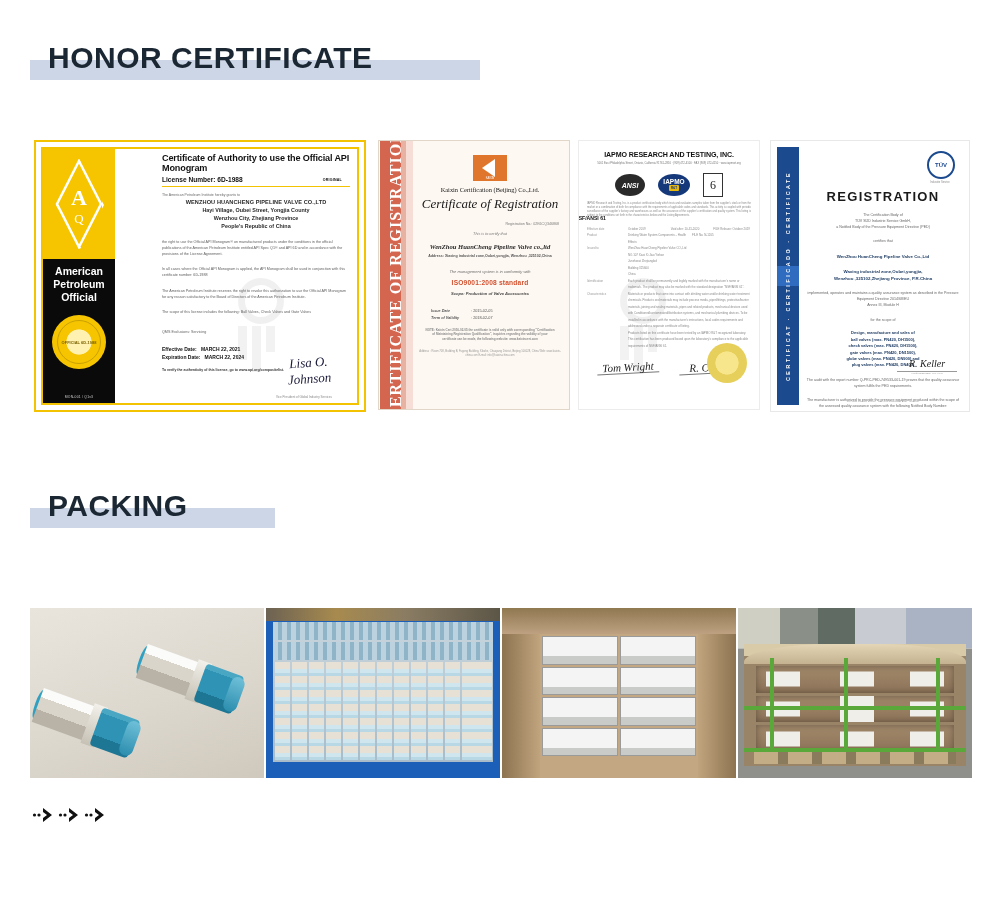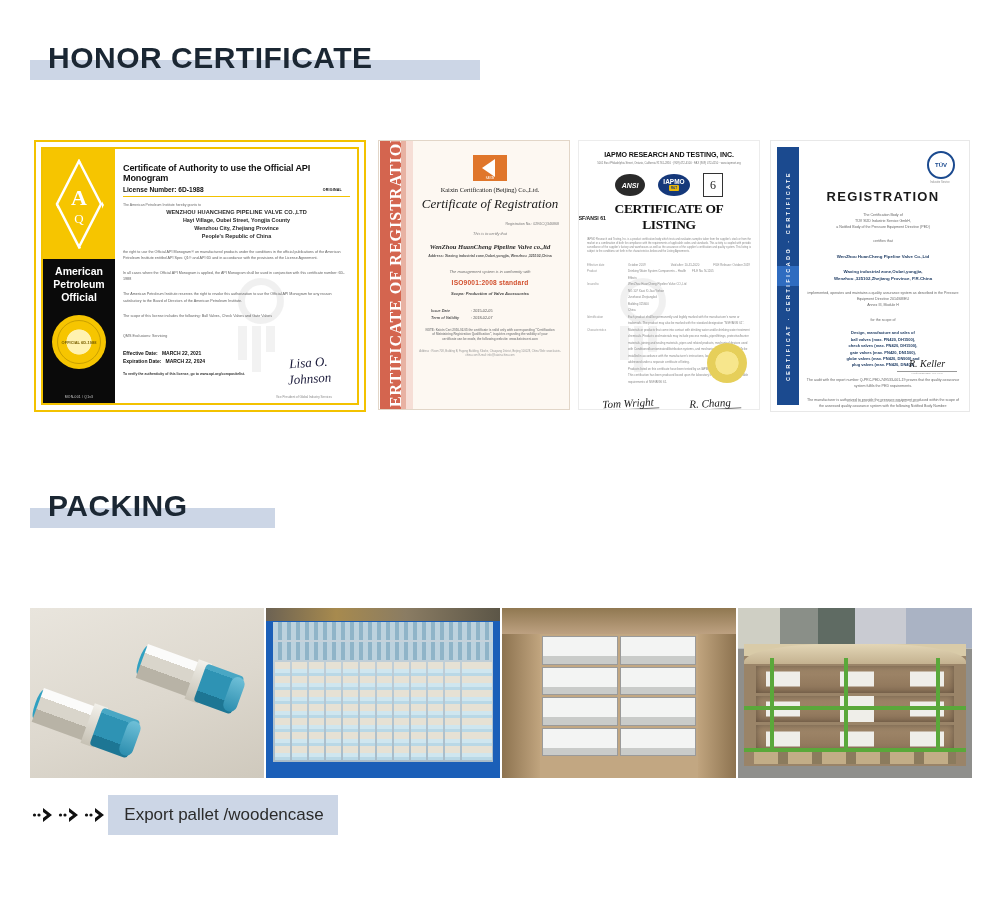--- a/index.html
+++ b/index.html
@@ -71,21 +71,21 @@
     border: 1.5px solid #c9a000;
   }
   .api-left .seal .sealtxt {
     position: absolute; inset: 0; display: flex; align-items: center; justify-content: center;
     font-size: 4px; color: #7a6000; text-align: center; font-weight: bold; line-height: 5px;
   }
   .api-left .footcode {
     position: absolute; bottom: 4px; width: 100%; text-align: center;
     color: #cfcfcf; font-size: 3.4px; letter-spacing: .2px;
   }
-  .api-right { flex: 1; padding: 14px 7px 4px 8px; position: relative; }
+  .api-right { flex: 1; padding: 4px 7px 4px 8px; position: relative; margin-left: 39px; }
   .api-title { font-size: 9.1px; font-weight: bold; color: #111; letter-spacing: -.15px; }
   .api-lic { font-size: 6.6px; font-weight: bold; color: #111; margin-top: 3px; }
   .api-orig { position: absolute; right: 8px; font-size: 3.6px; font-weight: bold; color: #111; letter-spacing: .2px; }
   .api-rule { border-bottom: 1.2px solid #f3c200; margin: 3px 0 6px; }
   .tiny { font-size: 3.5px; color: #6b6b6b; line-height: 5.6px; }
   .api-co { text-align: center; font-size: 5.6px; font-weight: bold; color: #2a2a2a; letter-spacing: .1px; }
   .api-addr { text-align: center; font-size: 5.4px; font-weight: bold; color: #2a2a2a; line-height: 8px; margin-top: 1px; }
   .api-body { font-size: 3.7px; color: #5f5f5f; line-height: 6.2px; margin-top: 9px; }
   .api-dates { font-size: 5px; font-weight: bold; color: #111; line-height: 8px; margin-top: 10px; }
   .api-verify { font-size: 3.5px; font-weight: bold; color: #333; margin-top: 7px; }
@@ -368,21 +368,20 @@
       <div class="ia-h">IAPMO RESEARCH AND TESTING, INC.</div>
       <div class="ia-sub">5001 East Philadelphia Street, Ontario, California 91761-2816  ·  (909) 472-4100  ·  FAX (909) 472-4150  ·  www.iapmort.org</div>
       <div class="ia-logos">
         <div class="ansi">ANSI</div>
         <div class="iapmo-mark">
           IAPMO<i>R&amp;T</i>
         </div>
         <div class="sixmark">6</div>
       </div>
       <div class="ia-nsf">NSF/ANSI 61</div>
-      <div class="ia-title">CERTIFICATE OF LISTING</div>
       <div class="ia-p">IAPMO Research and Testing, Inc. is a product certification body which tests and evaluates samples taken from the supplier's stock or from the market or a combination of both for compliance with the requirements of applicable codes and standards. This activity is coupled with periodic surveillance of the supplier's factory and warehouses as well as the assurance of the supplier's certification and quality system. This listing is subject to the conditions set forth in the characteristics below and the Listing Agreements.</div>
       <div class="ia-rowgrid">
         <div class="r">
           <div class="k">Effective date</div>
           <div class="v">October 2019</div>
           <div class="v">Void after: 10-31-2020</div>
           <div class="v">FILE Release: October 2019</div>
         </div>
         <div class="r">
           <div class="k">Product</div>
@@ -586,14 +585,13 @@
         <path d="M11 1 L20 8 L11 15 L11 11 L15 8 L11 5 Z" fill="#111"></path>
       </svg>
   </div>
   <div class="arrow">
     <svg width="22" height="16" viewBox="0 0 22 16">
         <circle cx="2.5" cy="8" r="1.6" fill="#111"></circle>
         <circle cx="7" cy="8" r="1.6" fill="#111"></circle>
         <path d="M11 1 L20 8 L11 15 L11 11 L15 8 L11 5 Z" fill="#111"></path>
       </svg>
   </div>
-  <div class="cap c4">Export pallet /woodencase</div>
 </div>
 
 </body></html>

